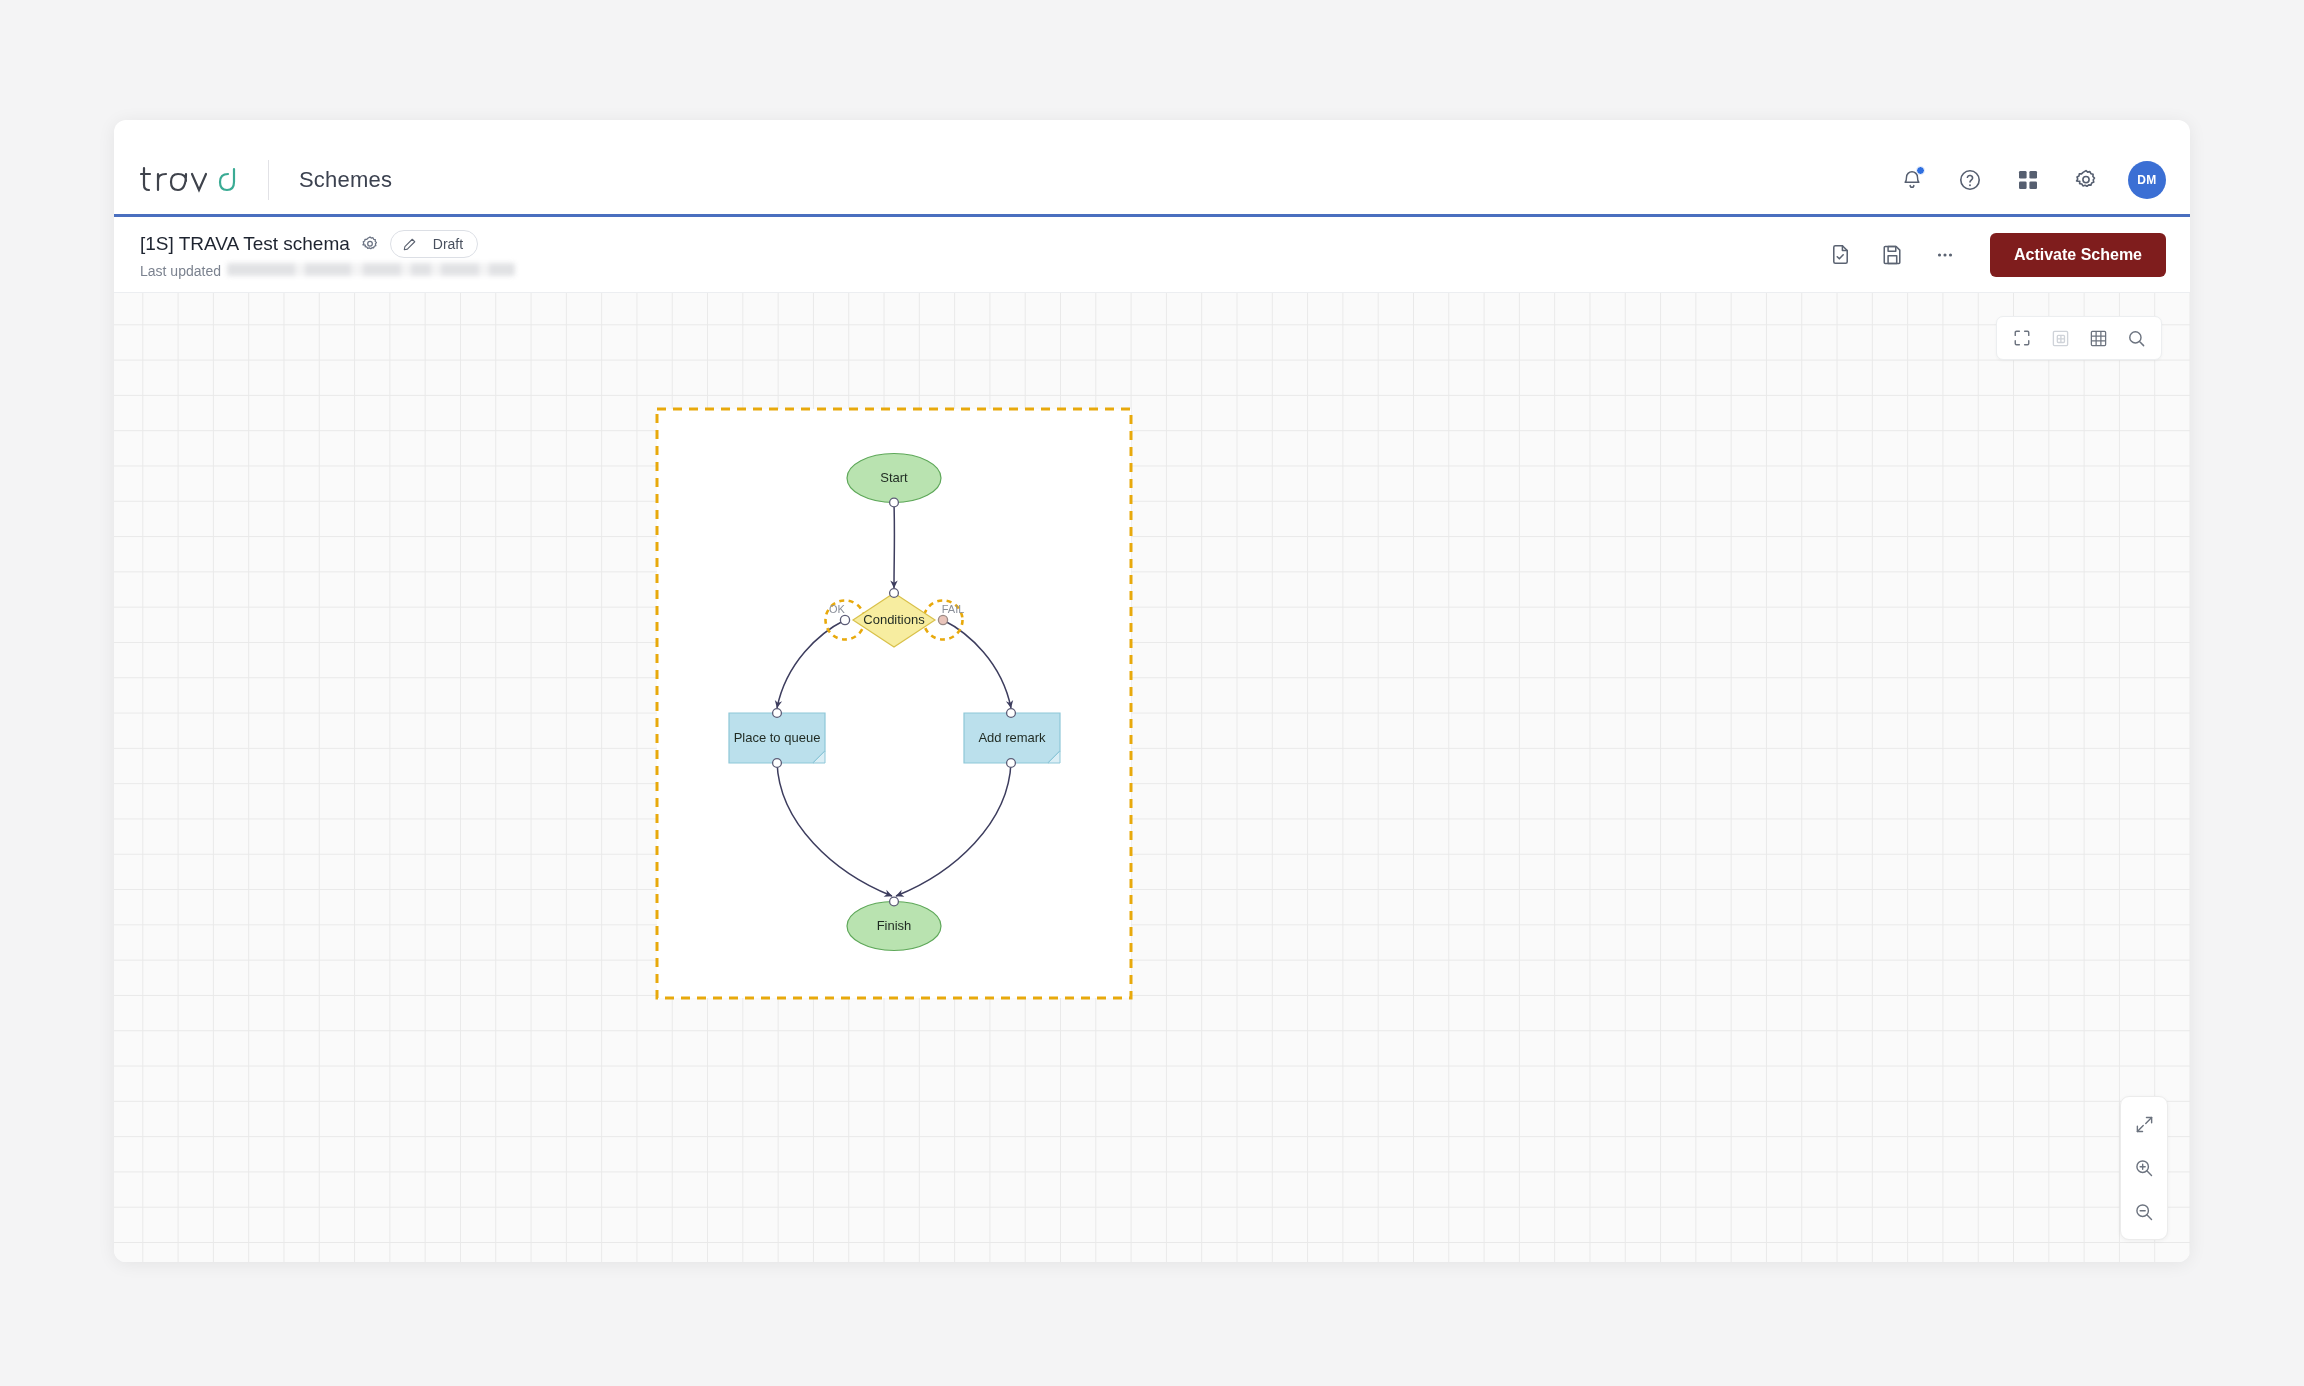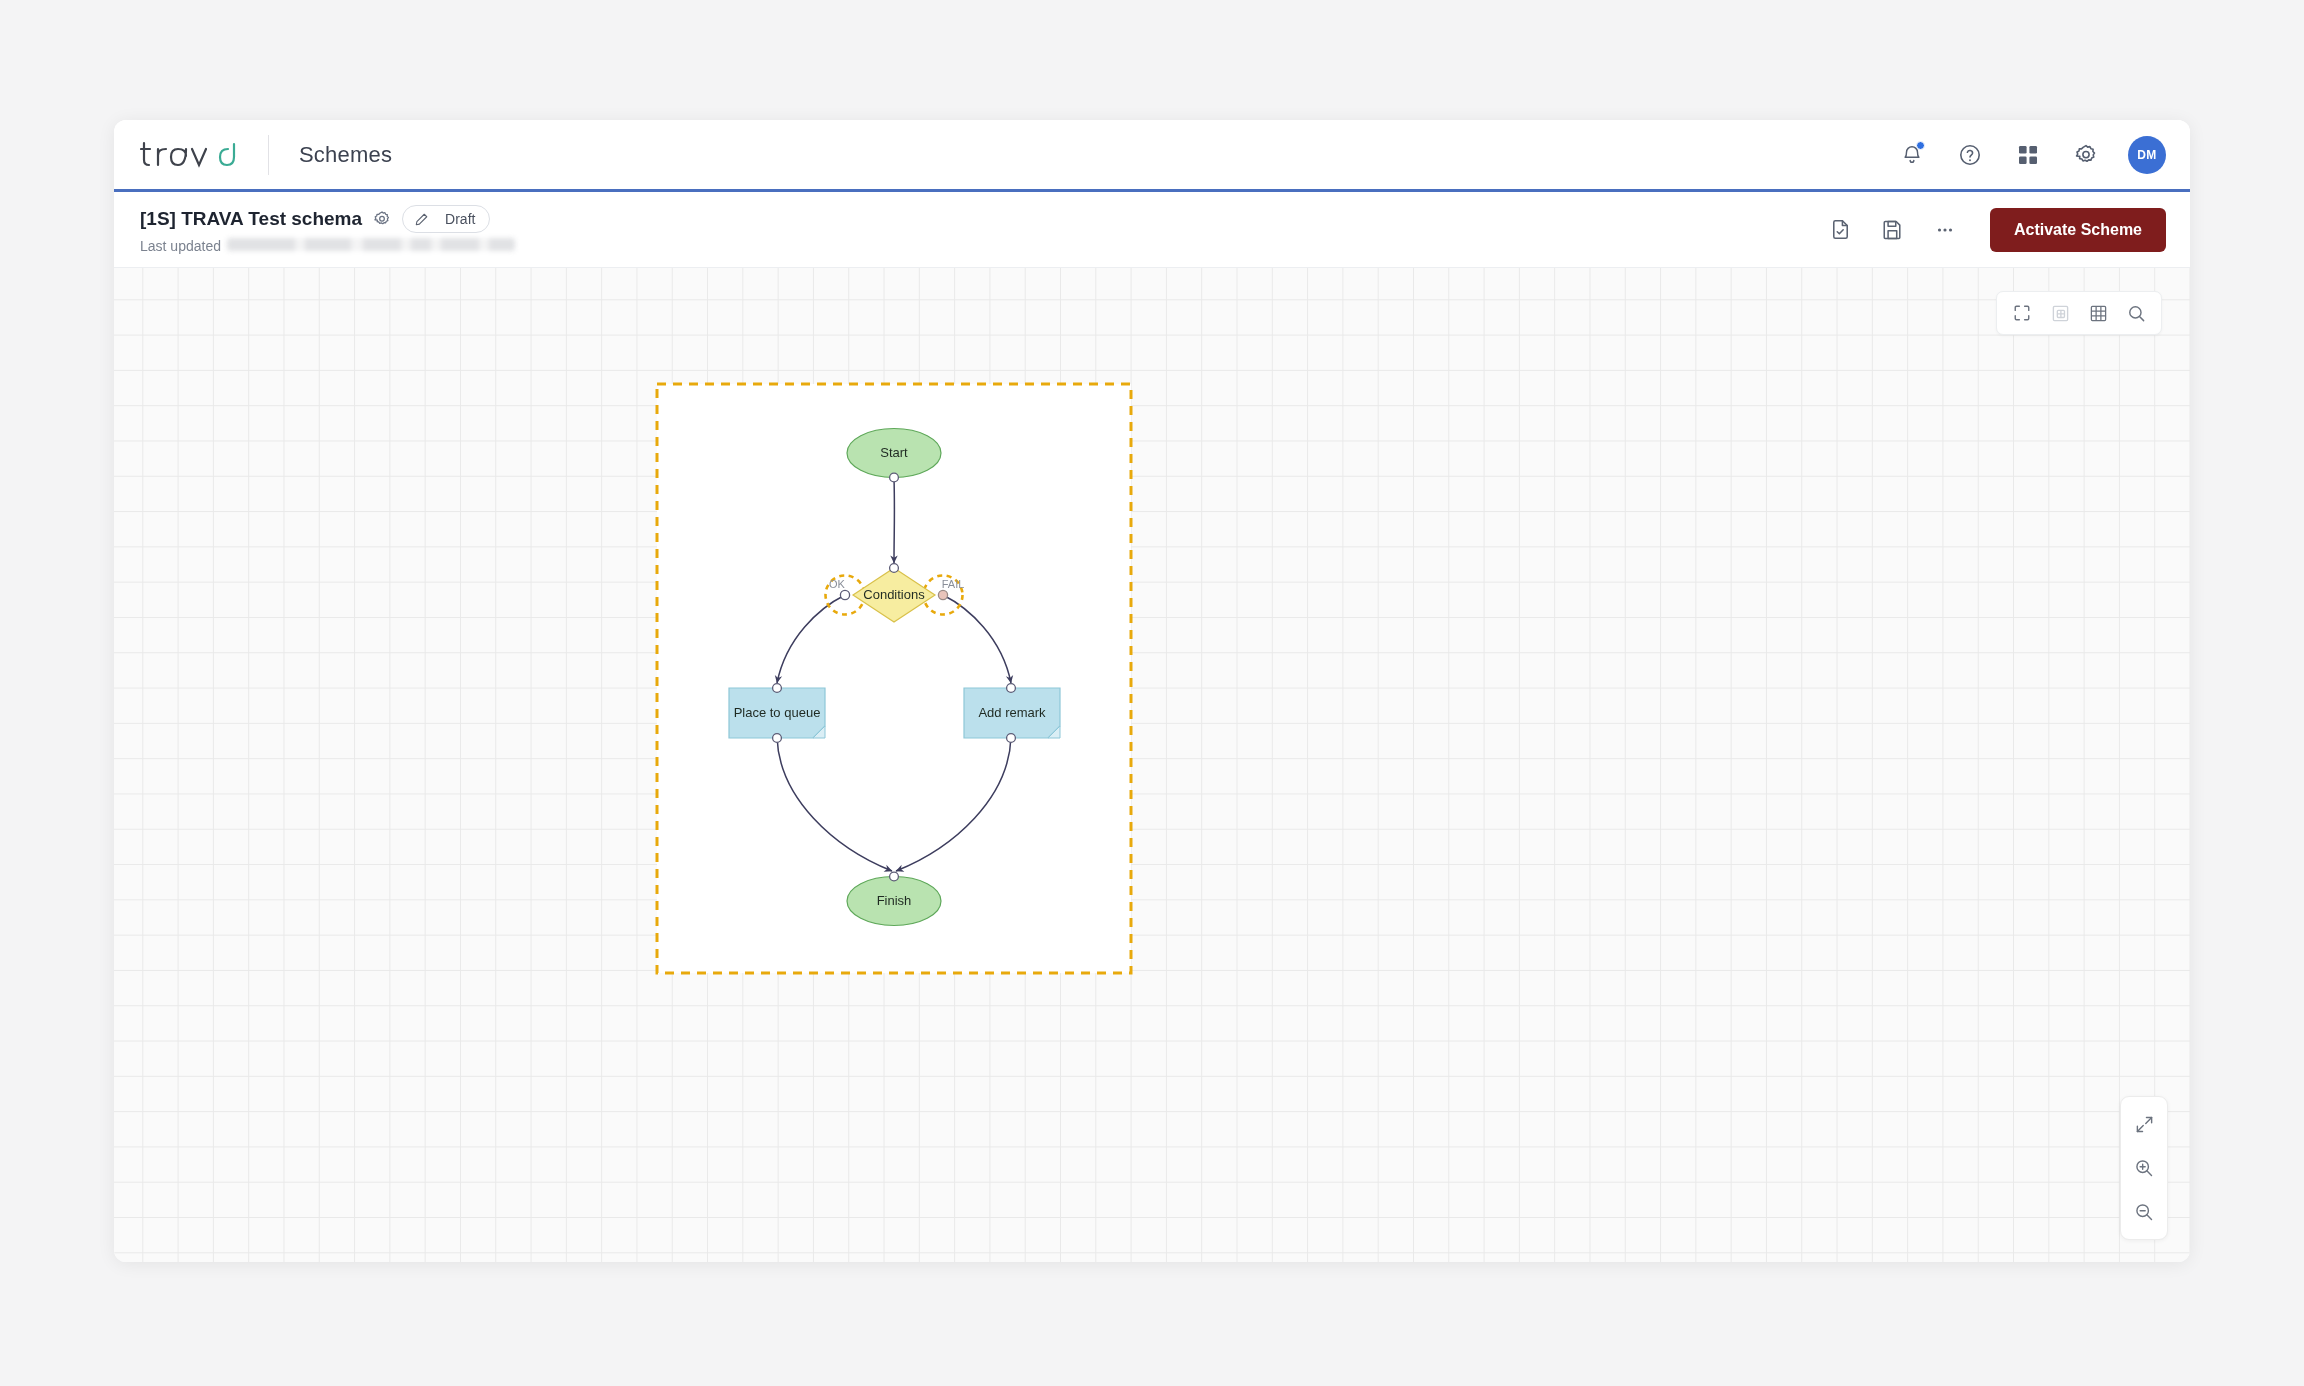--- a/index.html
+++ b/index.html
@@ -22,20 +22,21 @@
   }
   
   #top-bar {
     height: 72px;
     flex: 0 0 72px;
     display: flex;
     align-items: center;
     padding: 0 24px 0 26px;
     border-bottom: 3px solid #4a6fbf;
     background: #fff;
+    margin-top: 25px;
   }
   #brand-logo { display: flex; align-items: center; }
   #brand-logo svg { display:block; }
   .brand-divider {
     width: 1px; height: 40px; background: #e2e2e6;
     margin: 0 30px 0 32px;
   }
   #section-title {
     font-size: 22px; color: #3c4250; font-weight: 400;
     letter-spacing: 0.2px;
@@ -65,21 +66,21 @@
   
   #sub-header {
     height: 76px; flex: 0 0 76px;
     display: flex; align-items: center;
     padding: 0 24px 0 26px;
     border-bottom: 1px solid #eceef1;
     background: #fff;
   }
   #doc-meta { display: flex; flex-direction: column; justify-content: center; gap: 5px; }
   #doc-title-row { display: flex; align-items: center; gap: 11px; }
-  #doc-title { font-size: 19px; font-weight: 700; color: #1e2430; }
+  #doc-title { font-size: 19px; font-weight: 400; color: #1e2430; }
   #settings-gear { color: #6b7383; display: flex; cursor: pointer; }
   #status-badge {
     display: inline-flex; align-items: center; gap: 16px;
     border: 1px solid #dcdfe5; border-radius: 16px;
     padding: 5px 14px 5px 11px;
     font-size: 14px; color: #49505e;
     cursor: pointer;
   }
   #doc-subtitle { font-size: 14px; color: #7b828f; display: flex; align-items: flex-start; gap: 6px;}
   .redacted {

